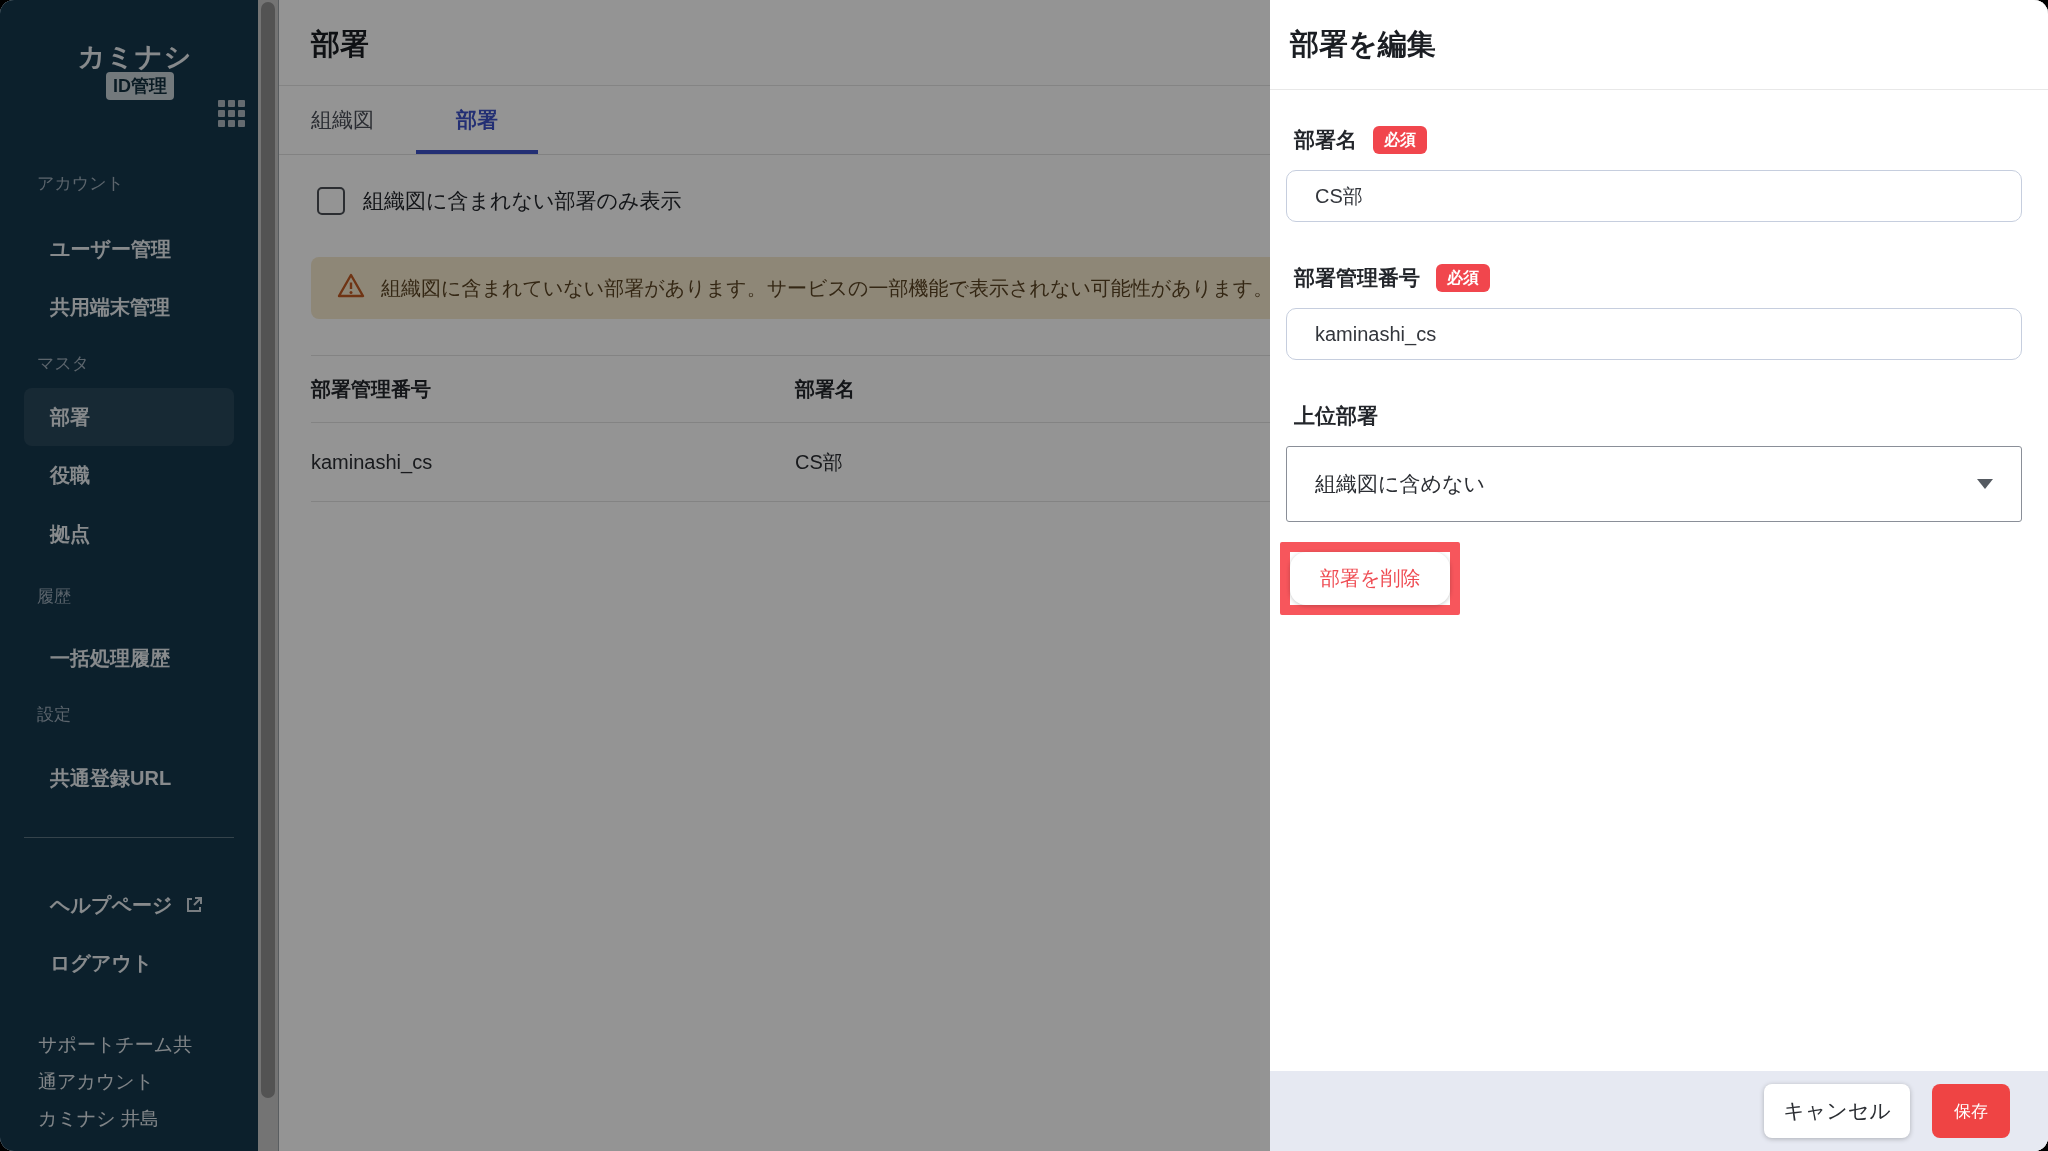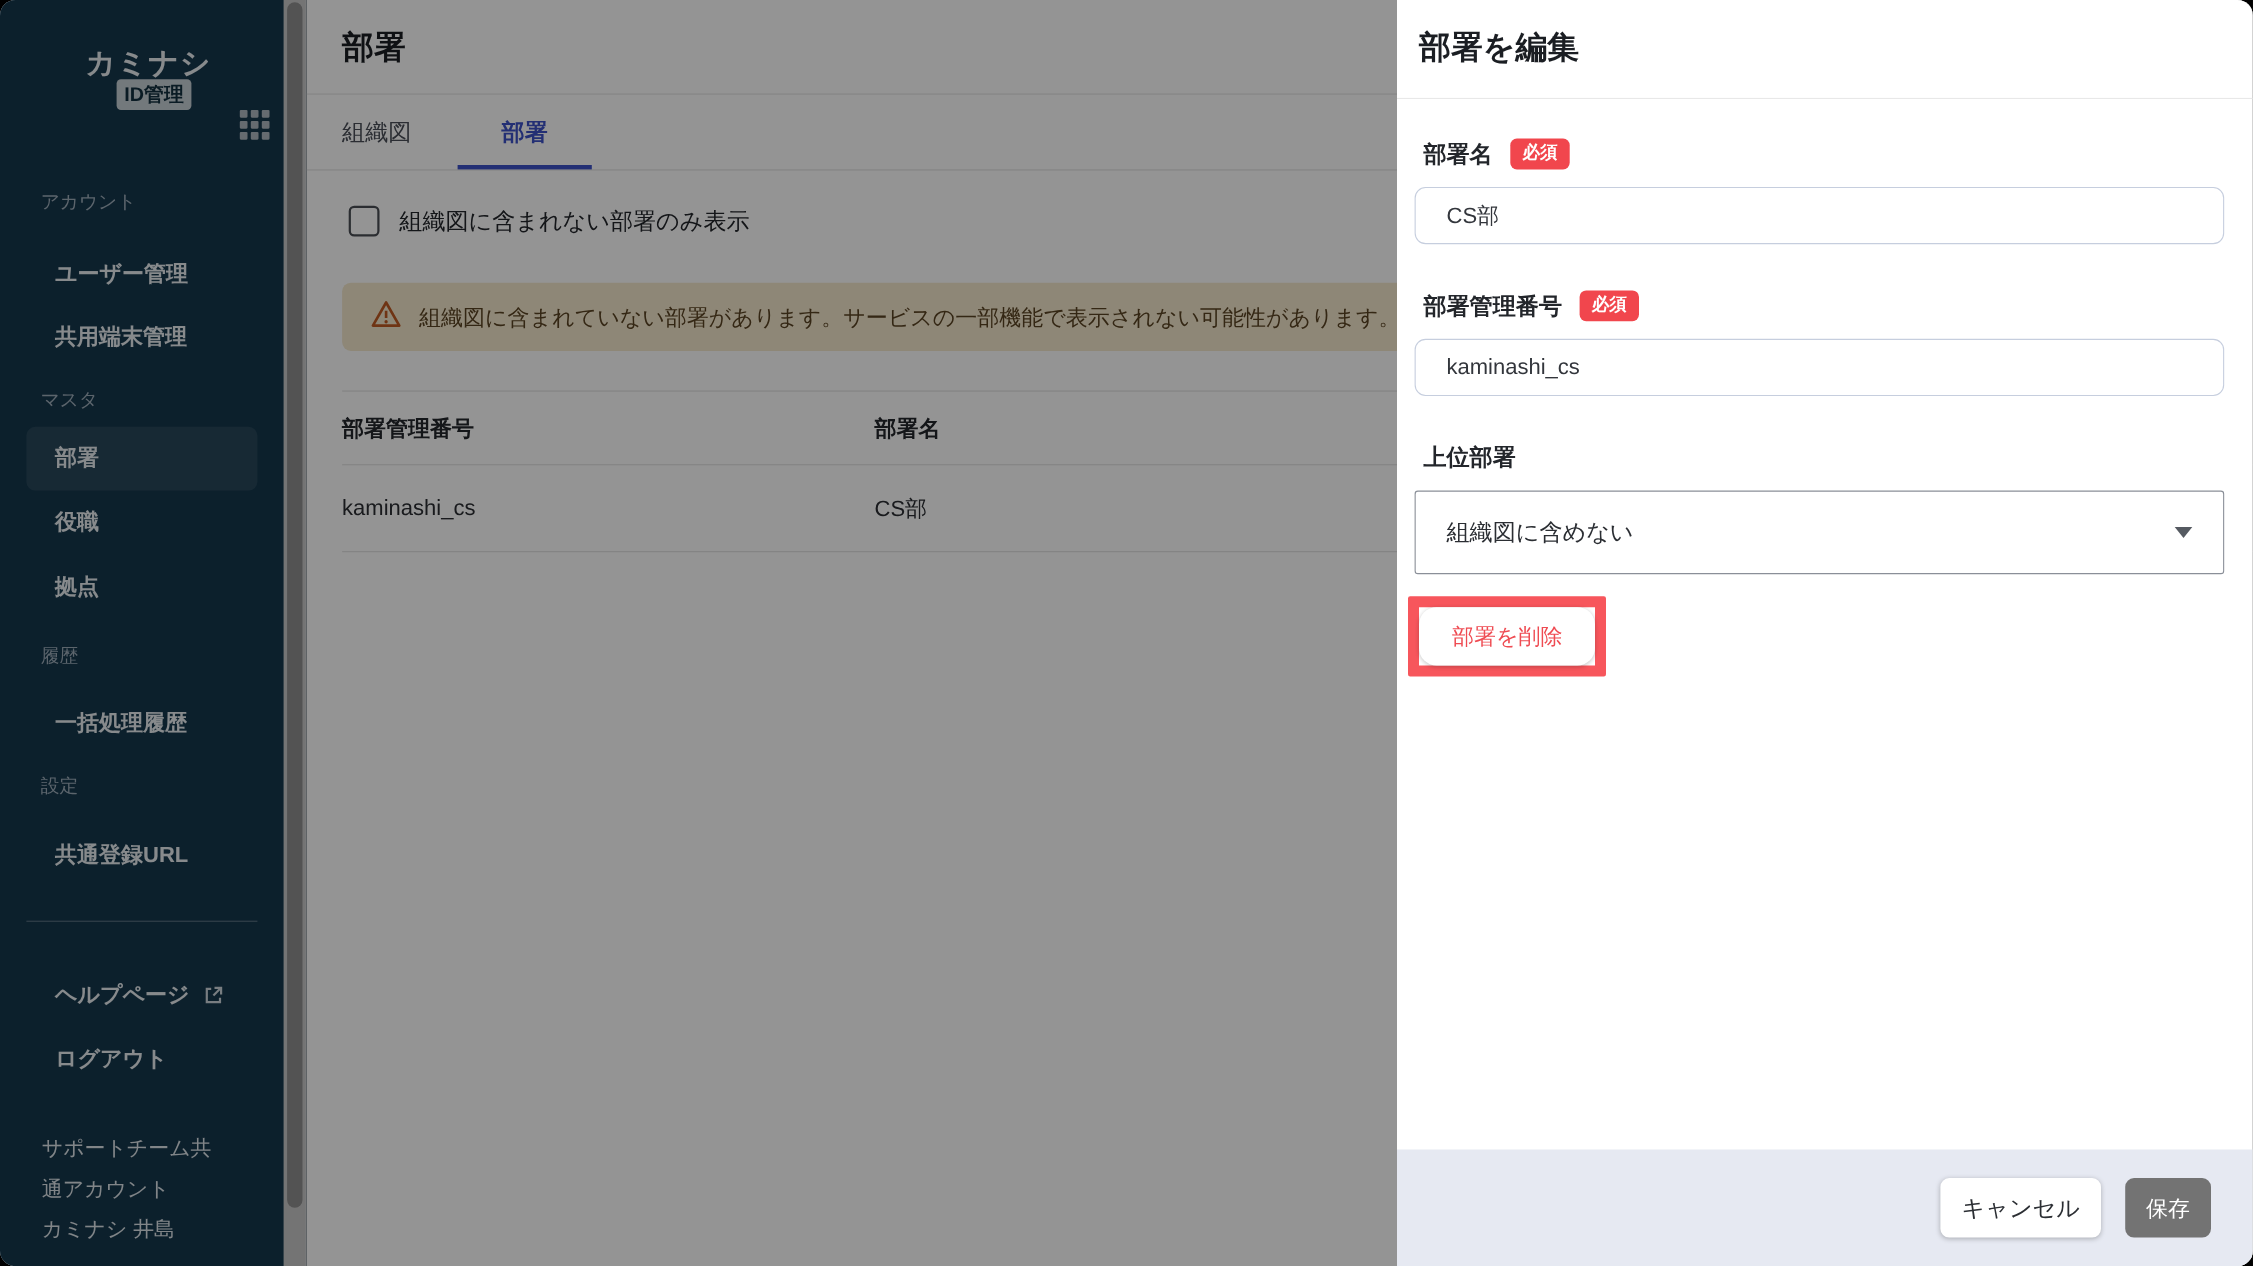--- a/index.html
+++ b/index.html
@@ -68,27 +68,27 @@
               color:#33363C;font-family:inherit;background:#fff;}
   .select-box{box-sizing:border-box;height:76px;margin-top:16px;border:1px solid #8A8F98;
               border-radius:3px;padding:0 28px;display:flex;align-items:center;
               justify-content:space-between;font-size:21px;color:#2B2E33;cursor:pointer;background:#fff;}
   .caret-down{width:0;height:0;border-left:8px solid transparent;border-right:8px solid transparent;
               border-top:10px solid #555A61;}
   .annotation-box{display:inline-block;margin:20px 0 0 -6px;border:10px solid #F7565C;border-radius:2px;}
   .delete-btn{display:block;border:none;background:#fff;color:#EF4B52;font-size:20px;
               font-family:inherit;padding:13px 30px;border-radius:16px;cursor:pointer;
               box-shadow:0 1px 4px rgba(0,0,0,0.22);}
-  .drawer-footer{height:106px;background:#E6E9F2;display:flex;align-items:center;
+  .drawer-footer{height:80px;background:#E6E9F2;display:flex;align-items:center;
                  justify-content:flex-end;gap:22px;padding-right:38px;}
   .cancel-btn{width:146px;height:54px;background:#fff;border:none;border-radius:8px;
               font-size:21px;color:#2B2E33;font-family:inherit;cursor:pointer;
               box-shadow:0 1px 5px rgba(0,0,0,0.25);}
-  .save-btn{width:78px;height:54px;background:#737373;border:none;border-radius:8px;
-            font-size:20px;color:#fff;font-family:inherit;cursor:pointer;}
+  .save-btn{width:78px;height:54px;background:#ef4444;border:none;border-radius:8px;
+            font-size:17px;color:#fff;font-family:inherit;cursor:pointer;}
   .mtf36{margin-top:36px}.mtf42{margin-top:42px}
 </style>
 </head>
 <body>
 
 <div class="page">
 
   <nav class="sidebar">
     <div class="logo-row">
       <span class="brand">カミナシ</span>

